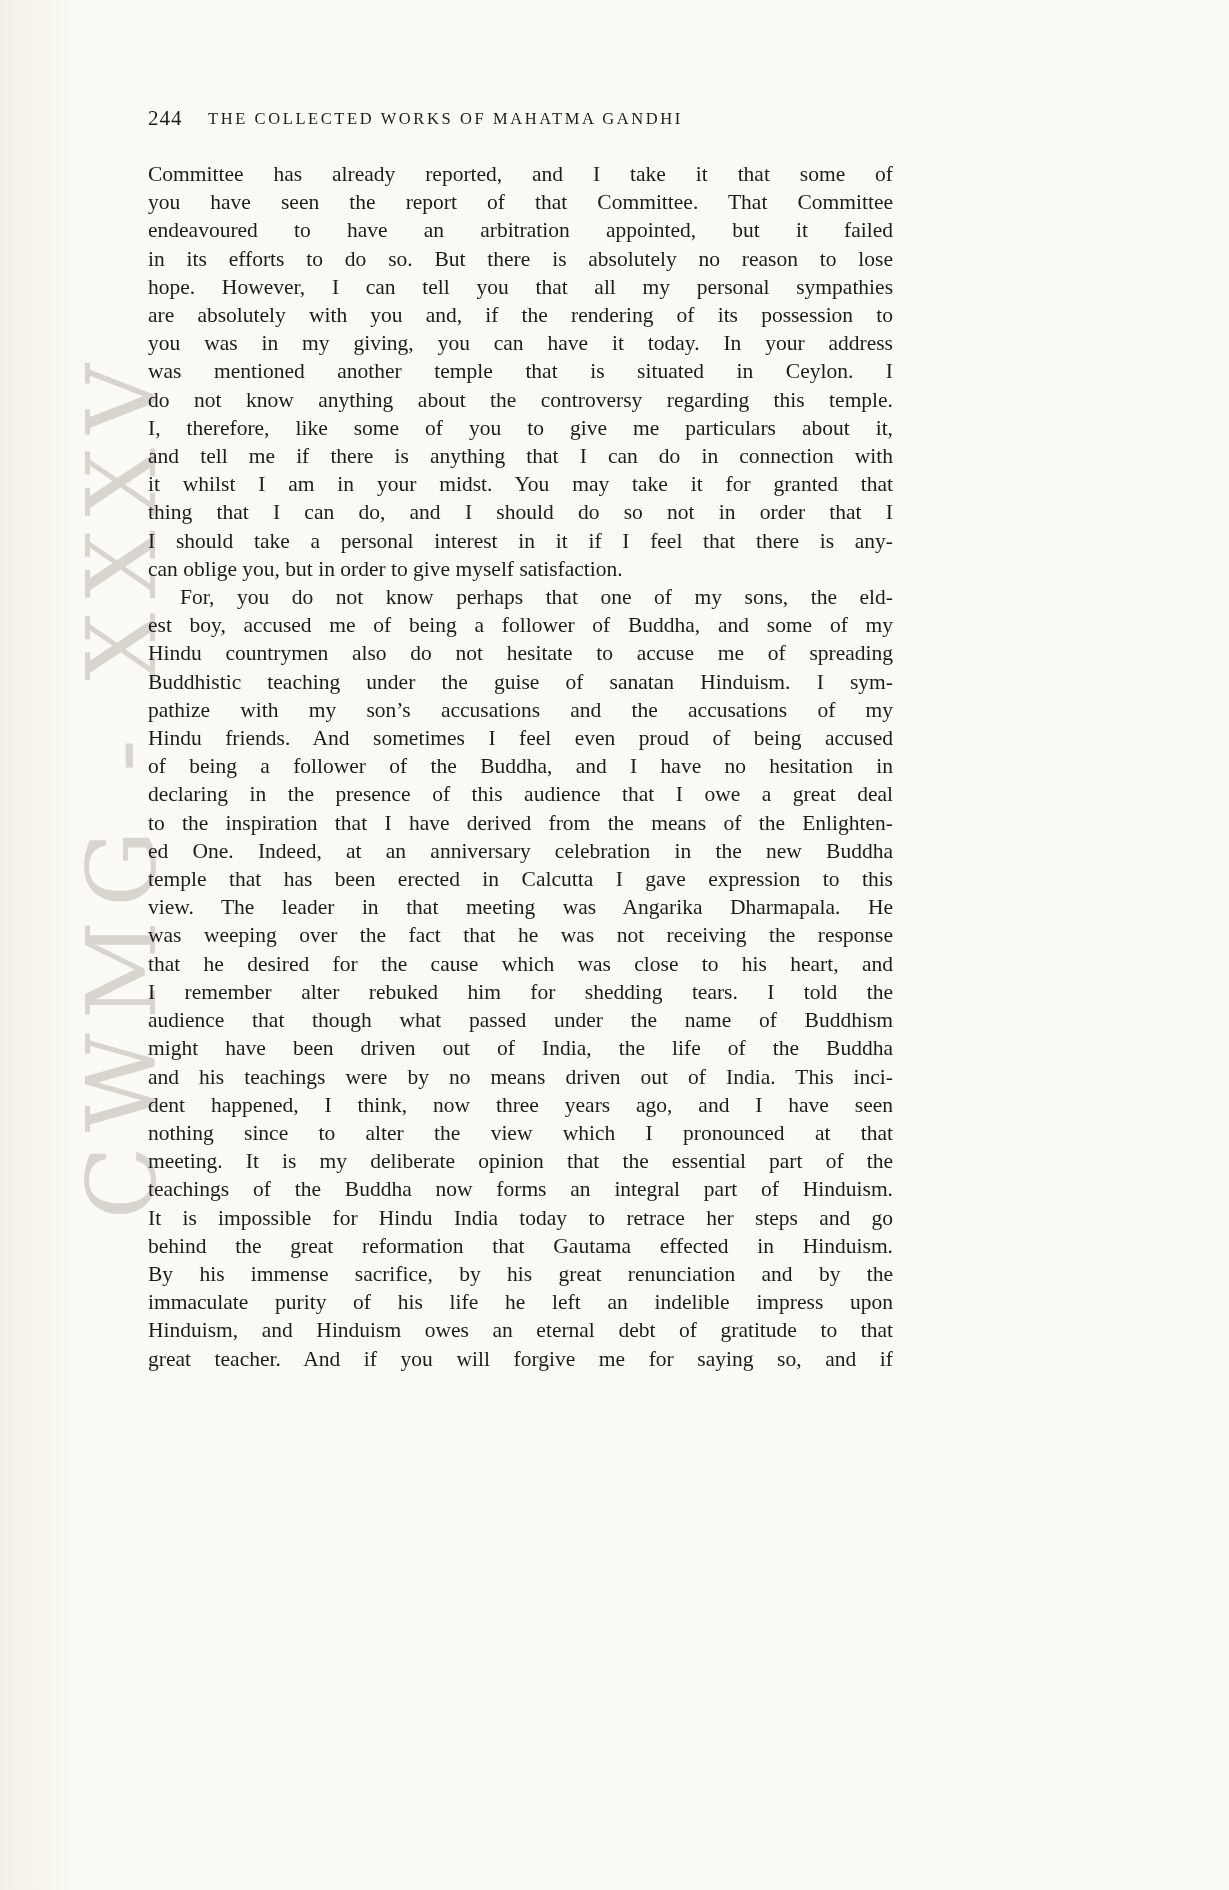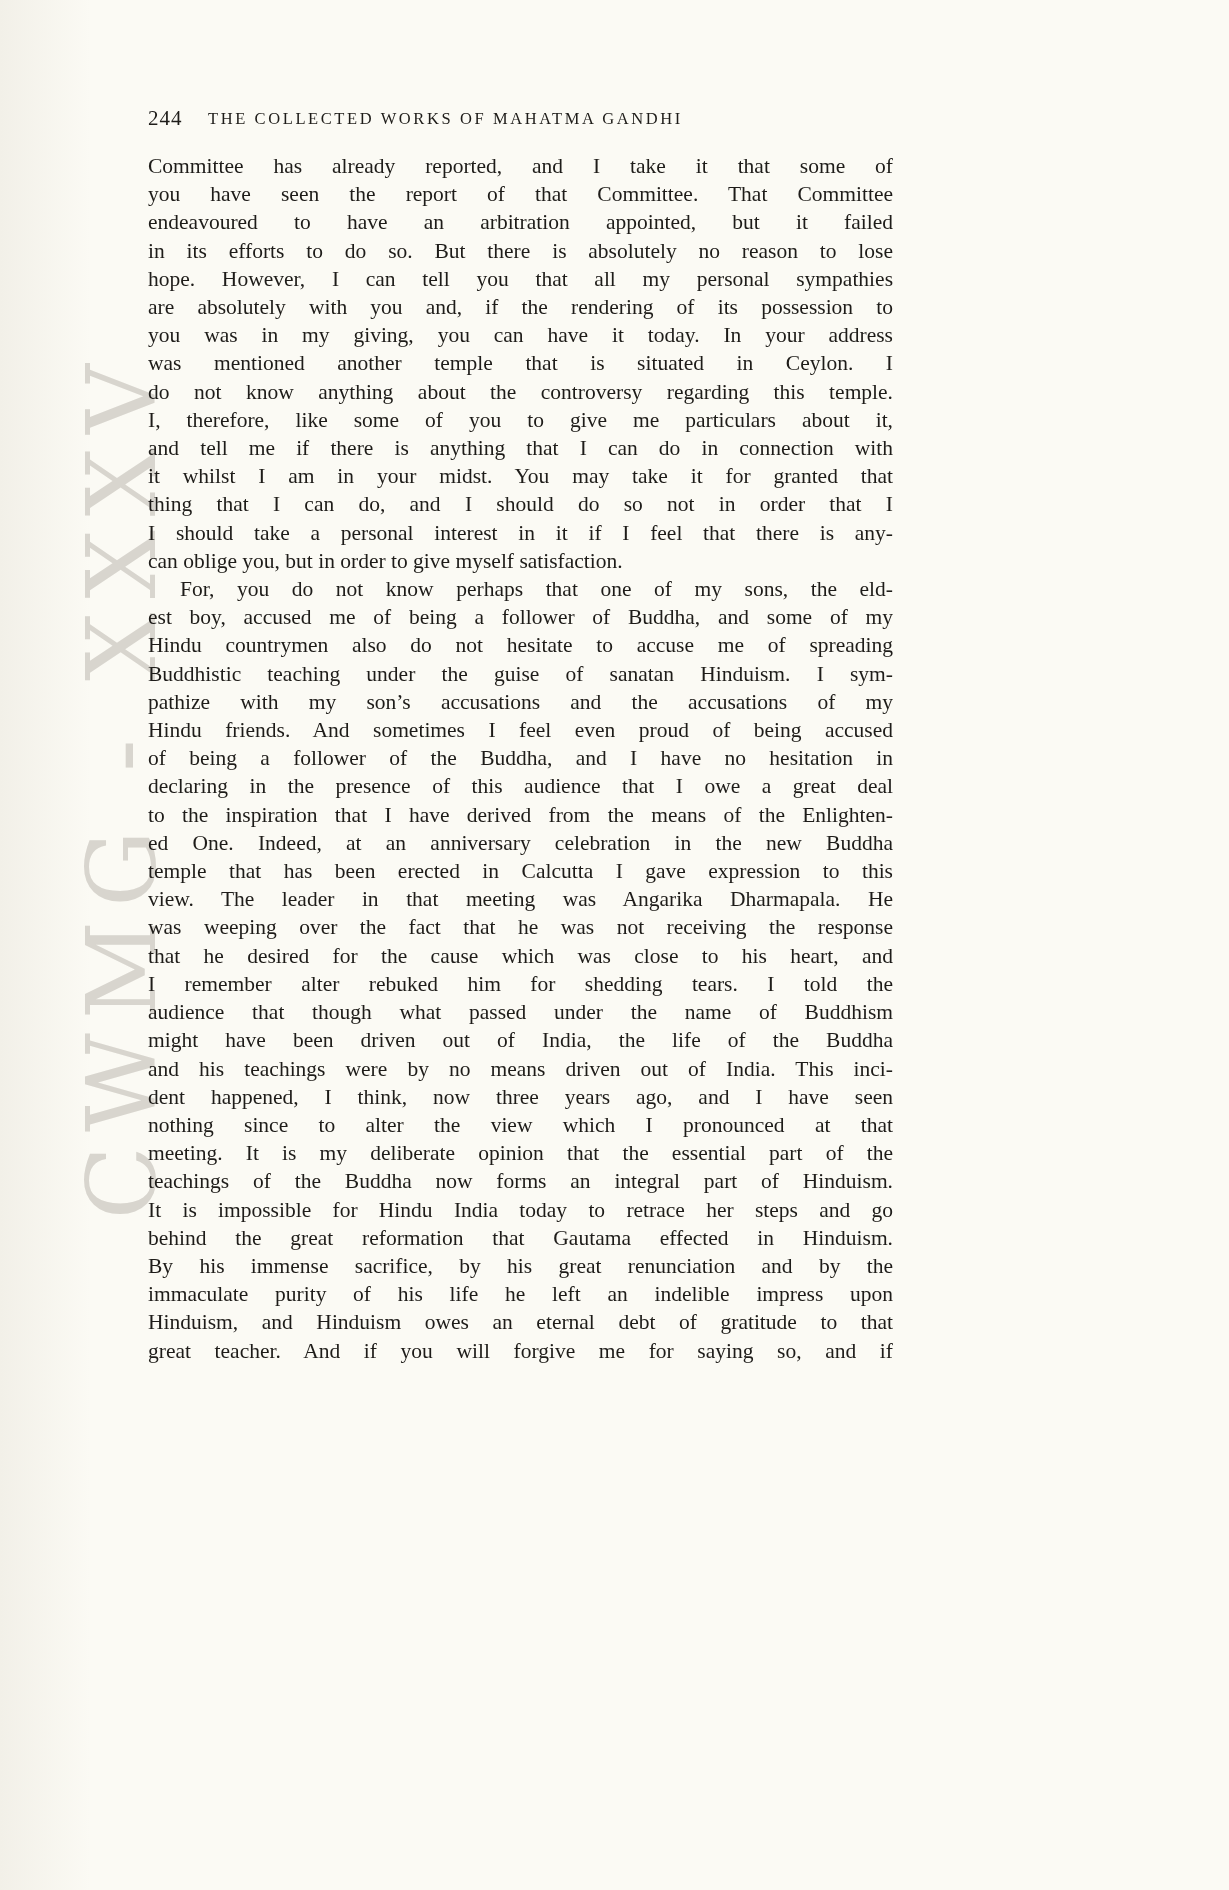--- a/index.html
+++ b/index.html
@@ -54,21 +54,21 @@
     left: 60px;
     right: 0;
     top: 3px;
     font-size: 16.5px;
     letter-spacing: 2.6px;
     font-variant: small-caps;
     text-transform: uppercase;
   }
   .body-text {
     position: absolute;
-    top: 152px;
+    top: 160px;
     left: 148px;
     width: 745px;
     font-size: 21.5px;
     line-height: 28.2px;
     z-index: 1;
   }
   .paragraph { margin: 0; }
   .line {
     text-align: justify;
     text-align-last: justify;

